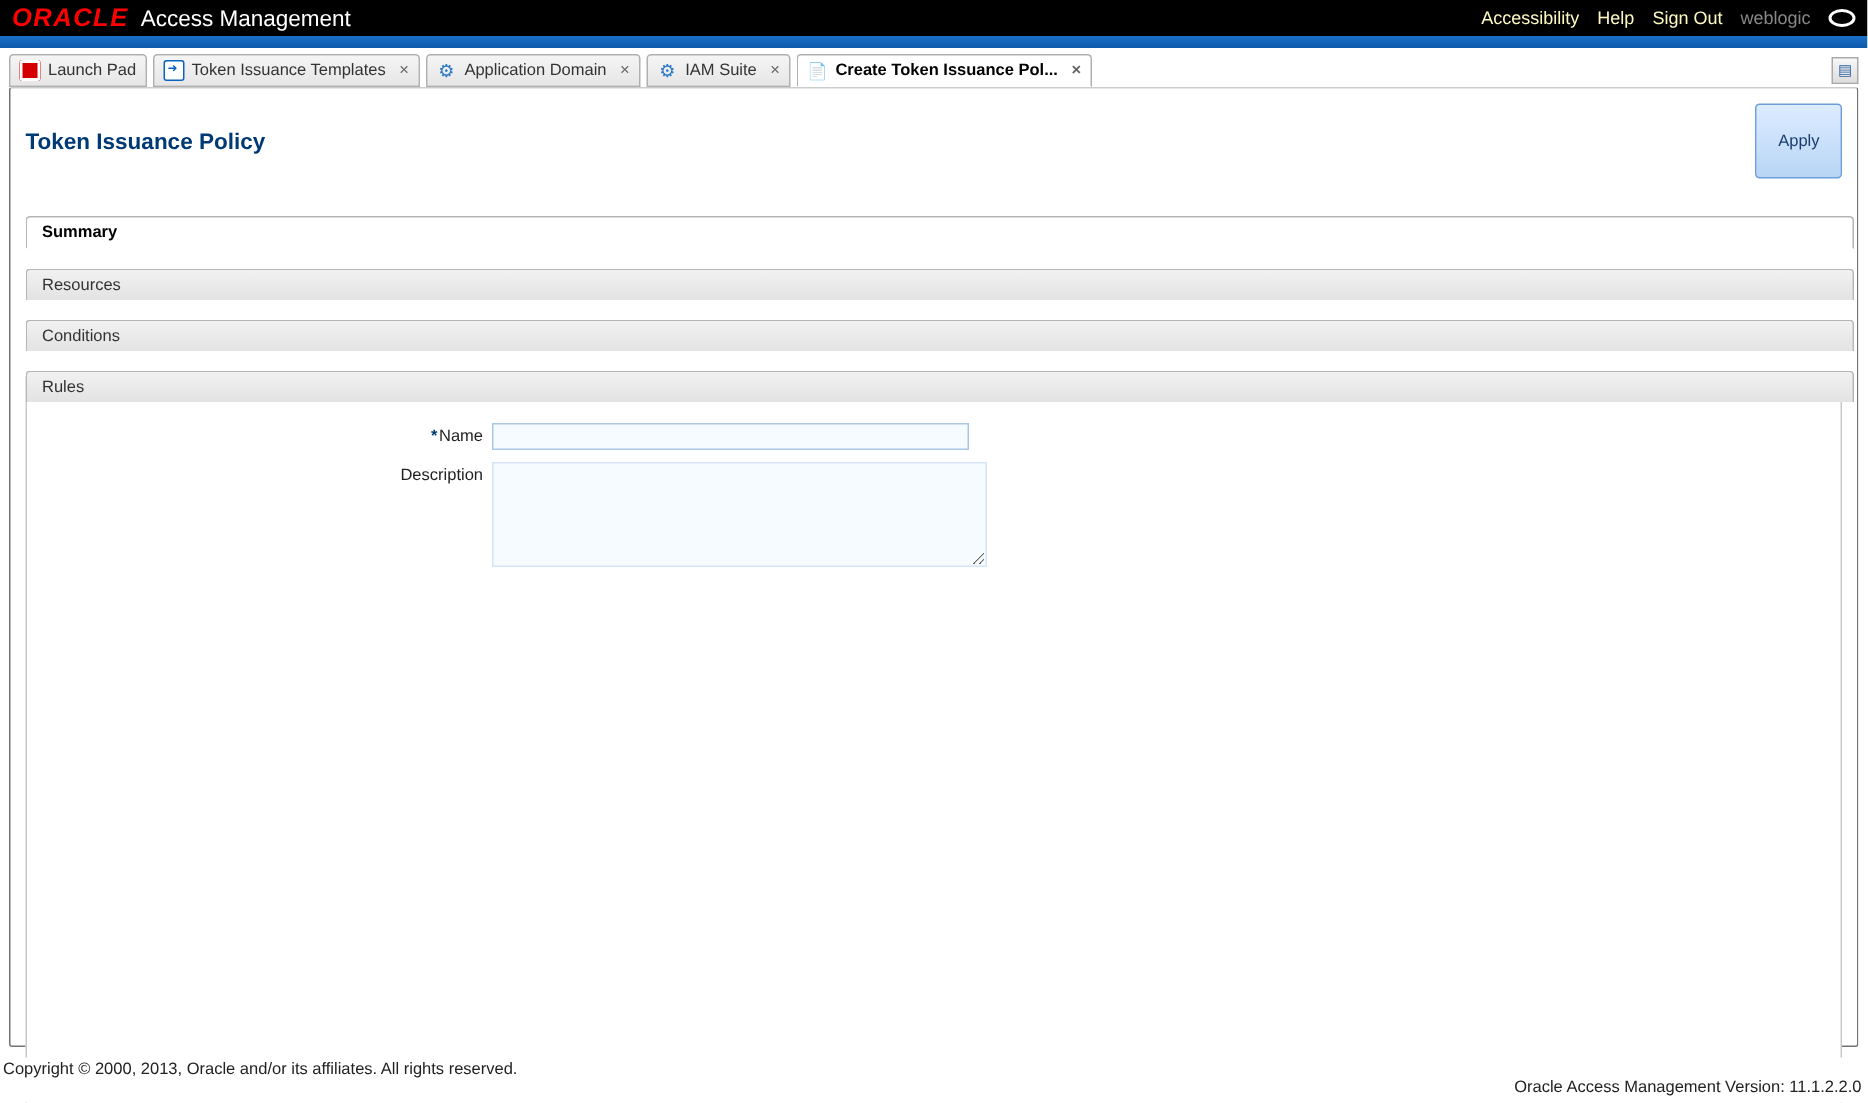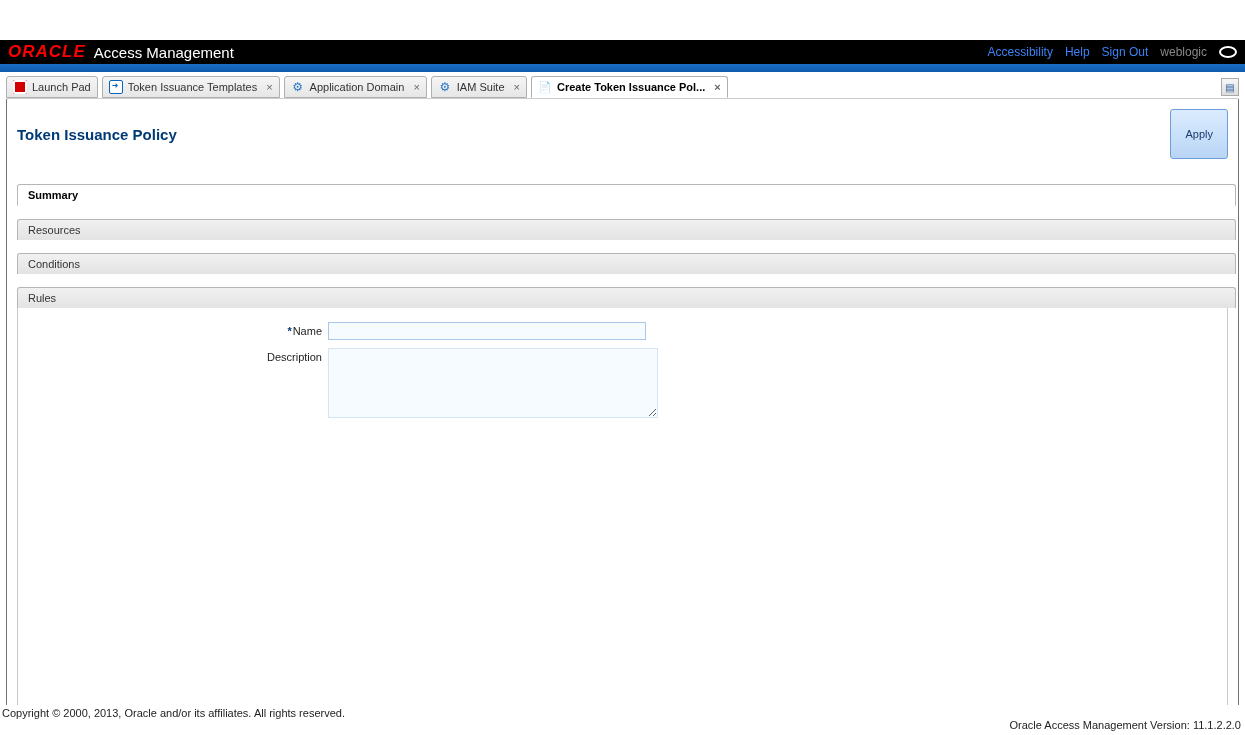--- a/index.html
+++ b/index.html
@@ -12,21 +12,20 @@
       overflow: hidden;
       position: relative;
     }
     .header {
       background: #000;
       height: 24px;
       display: flex;
       align-items: center;
       padding: 0 8px;
       color: #fff;
-      margin-top: 40px;
     }
     .logo-oracle {
       color: #ff0000;
       font-family: Arial, sans-serif;
       font-weight: bold;
       font-size: 17px;
       letter-spacing: 1px;
       font-style: italic;
       position: relative;
     }
@@ -40,21 +39,21 @@
       font-size: 15px;
       margin-left: 8px;
     }
     .header-right {
       margin-left: auto;
       display: flex;
       align-items: center;
       gap: 12px;
       font-size: 12px;
     }
-    .header-link { color: #3b82f6; cursor: pointer; }
+    .header-link { color: #fef9c3; cursor: pointer; }
     .header-user { color: #888; }
     .header-ring {
       width: 18px; height: 12px;
       border: 2px solid #fff;
       border-radius: 50%;
       display: inline-block;
     }
     .blue-bar {
       background: linear-gradient(#1a6fc7, #0e5aab);
       height: 8px;

